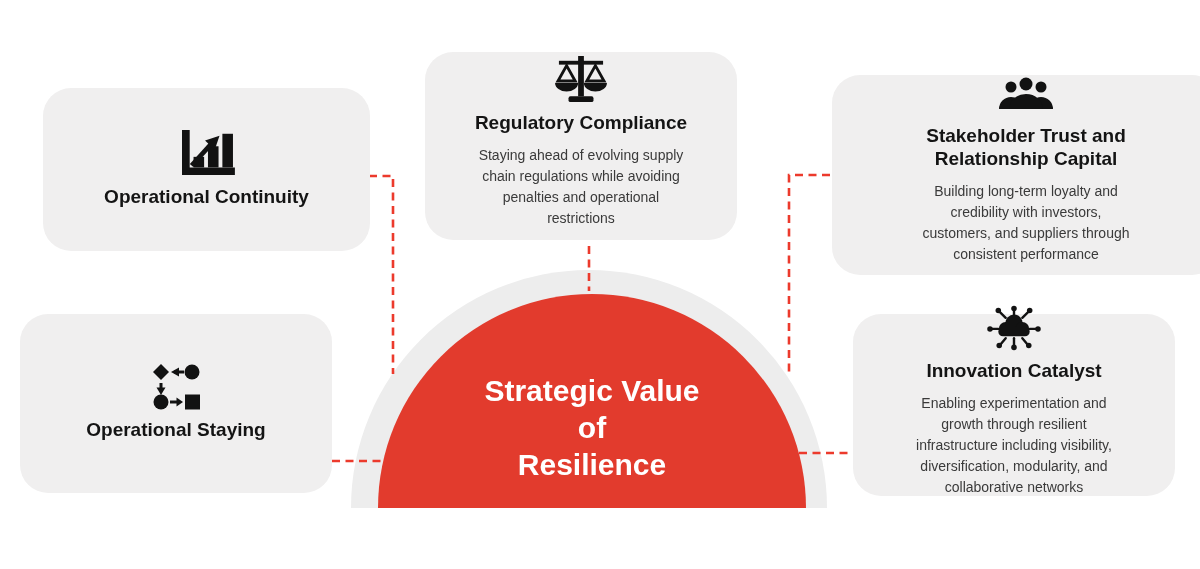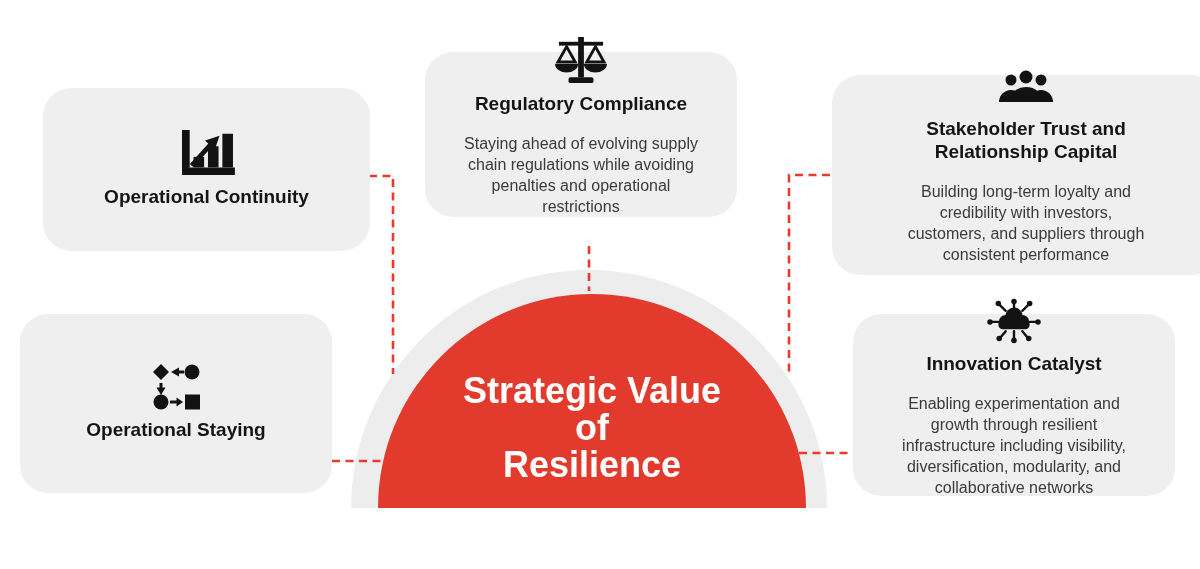--- a/index.html
+++ b/index.html
@@ -12,30 +12,30 @@
   .card{
     position:absolute;background:#F0EFEF;border-radius:28px;
     display:flex;flex-direction:column;align-items:center;justify-content:center;
     text-align:center;box-sizing:border-box;padding:6px 10px;
   }
   .card-icon{color:#121212;flex:0 0 auto;margin-bottom:2px;}
   .card-title{
     font-weight:bold;font-size:19px;line-height:23px;color:#141414;margin:5px 0 3px 0;
   }
   .card-body{
-    font-size:16px;line-height:21px;color:#3A3A3A;margin:15px;
+    font-size:14px;line-height:21px;color:#3A3A3A;margin:8px;
   }
   .c1{left:43px;top:88px;width:327px;height:163px;align-items:center;}
-  .c2{left:425px;top:52px;width:312px;height:165px;align-items:center;}
+  .c2{left:425px;top:52px;width:312px;height:188px;align-items:center;}
   .c3{left:832px;top:75px;width:388px;height:200px;}
   .c4{left:20px;top:314px;width:312px;height:179px;}
   .c5{left:853px;top:314px;width:322px;height:182px;}
   .center-title{
     position:absolute;left:432px;top:372px;width:320px;text-align:center;
-    font-size:36px;line-height:37px;font-weight:bold;color:#FFFFFF;
+    font-size:30px;line-height:37px;font-weight:bold;color:#FFFFFF;
   }
 </style>
 </head>
 <body>
 
 <div class="canvas">
 
   <svg class="overlay" viewBox="0 0 1200 569">
     <path d="M351 508 A238 238 0 0 1 827 508 Z" fill="#EDEDED"></path>
     <path d="M378 508 A214 214 0 0 1 806 508 Z" fill="#E23B2D"></path>

